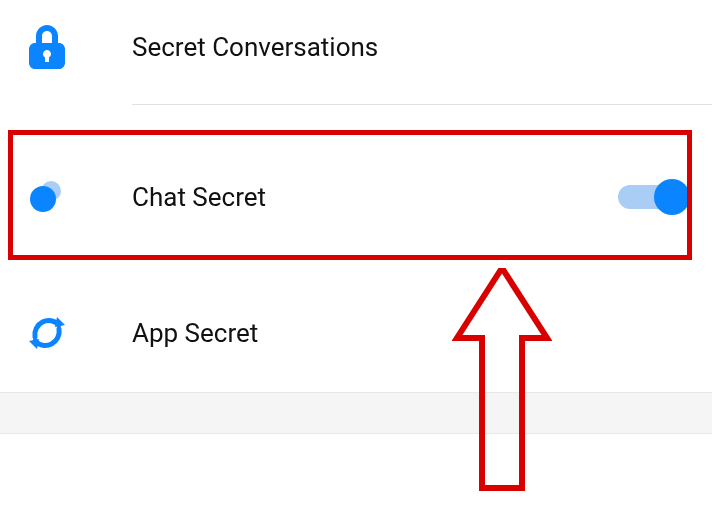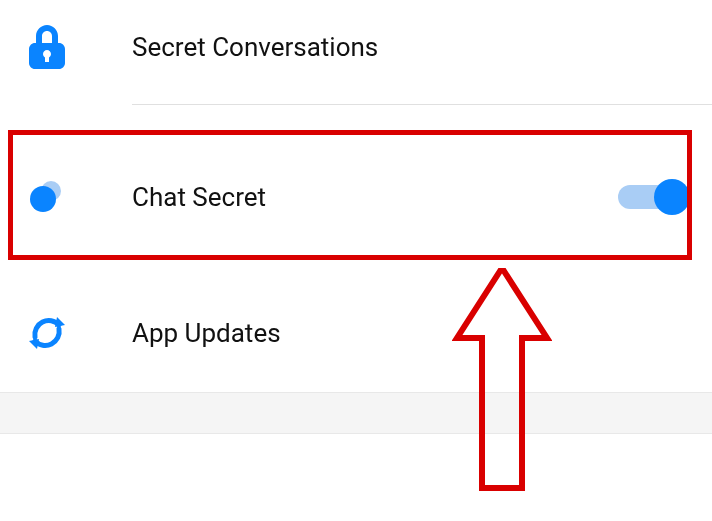--- a/index.html
+++ b/index.html
@@ -58,21 +58,21 @@
 
   <div class="row row-appup">
     <div class="icon-slot">
       <svg width="40" height="40" viewBox="0 0 40 40">
         <path fill="none" stroke="#0a84ff" stroke-width="5" stroke-linecap="round" d="M32 12 A14 14 0 0 0 8 24"></path>
         <polygon fill="#0a84ff" points="30,4 38,12 28,14"></polygon>
         <path fill="none" stroke="#0a84ff" stroke-width="5" stroke-linecap="round" d="M8 28 A14 14 0 0 0 32 16"></path>
         <polygon fill="#0a84ff" points="10,36 2,28 12,26"></polygon>
       </svg>
     </div>
-    <div class="label">App Updates</div>
+    <div class="label">App Secret</div>
   </div>
 
   <div class="footer-gap"></div>
 
   <div class="callout-box"></div>
 
   <svg class="callout-arrow" width="100" height="230" viewBox="0 0 100 230">
     <polygon points="50,0 95,70 70,70 70,220 30,220 30,70 5,70" fill="none" stroke="#d90000" stroke-width="6" stroke-linejoin="miter"></polygon>
   </svg>
 

